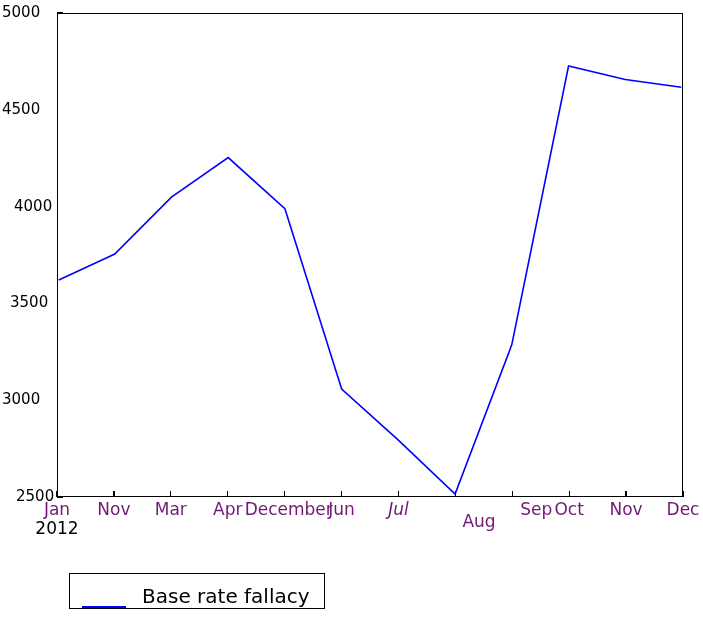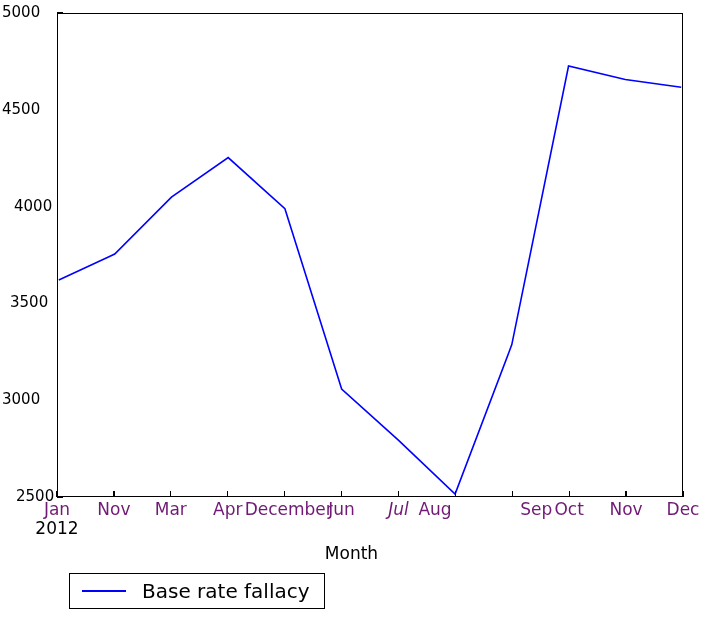--- a/index.html
+++ b/index.html
@@ -108,21 +108,21 @@
   
   #legend {
     position: absolute;
     left: 69px;
     top: 573px;
     height: 36px;
     border: 1.3px solid #000000;
     background: #ffffff;
     box-sizing: border-box;
     display: flex;
-    align-items: center;
+    align-items: flex-end;
     padding: 0 14px 0 12px;
   }
   #legend-line-sample {
     width: 44px;
     height: 0;
     border-top: 2px solid #0000ff;
     margin-right: 16px;
     flex: 0 0 auto;
   }
   #legend-label {
@@ -204,37 +204,36 @@
       </div>
       <div class="xtick-label-wrap" style="left: 244.636px;">
         <span class="xtick-label">December</span>
       </div>
       <div class="xtick-label-wrap" style="left: 301.545px;">
         <span class="xtick-label">Jun</span>
       </div>
       <div class="xtick-label-wrap" style="left: 358.455px; font-style: italic;">
         <span class="xtick-label">Jul</span>
       </div>
-      <div class="xtick-label-wrap" style="left: 395px;">
+      <div class="xtick-label-wrap" style="left: 439px; margin-top: 12px;">
         <span class="xtick-label">Aug</span>
       </div>
       <div class="xtick-label-wrap" style="left: 472.273px; text-align: right;">
         <span class="xtick-label">Sep</span>
       </div>
       <div class="xtick-label-wrap" style="left: 529.182px;">
         <span class="xtick-label">Oct</span>
       </div>
       <div class="xtick-label-wrap" style="left: 586.091px;">
         <span class="xtick-label">Nov</span>
       </div>
       <div class="xtick-label-wrap" style="left: 643px;">
         <span class="xtick-label">Dec</span>
       </div>
     </div>
 
-  <div id="xlabel">Month</div>
 
   <div id="legend">
     <span id="legend-line-sample" style="border-top-color: rgb(0, 0, 255);"></span>
     <span id="legend-label">Base rate fallacy</span>
   </div>
 
 </div>
 
 </body></html>

